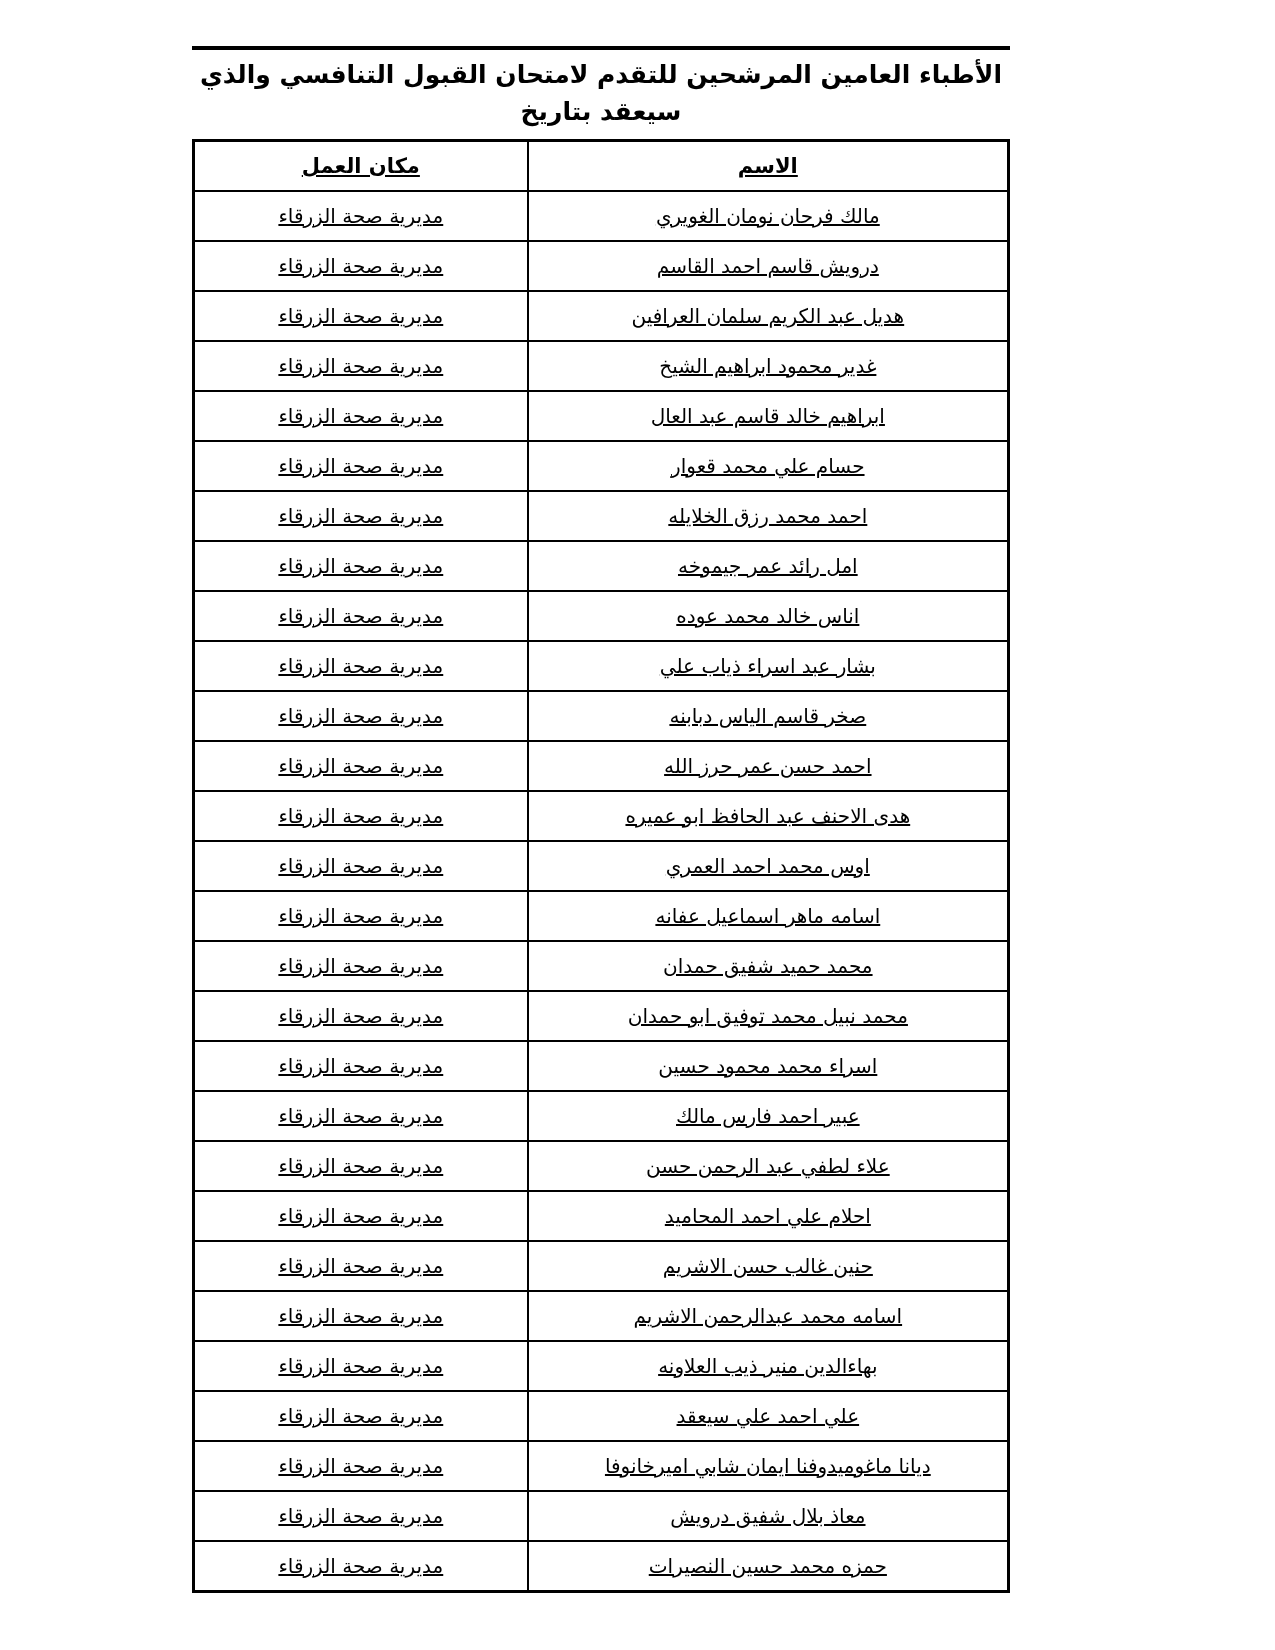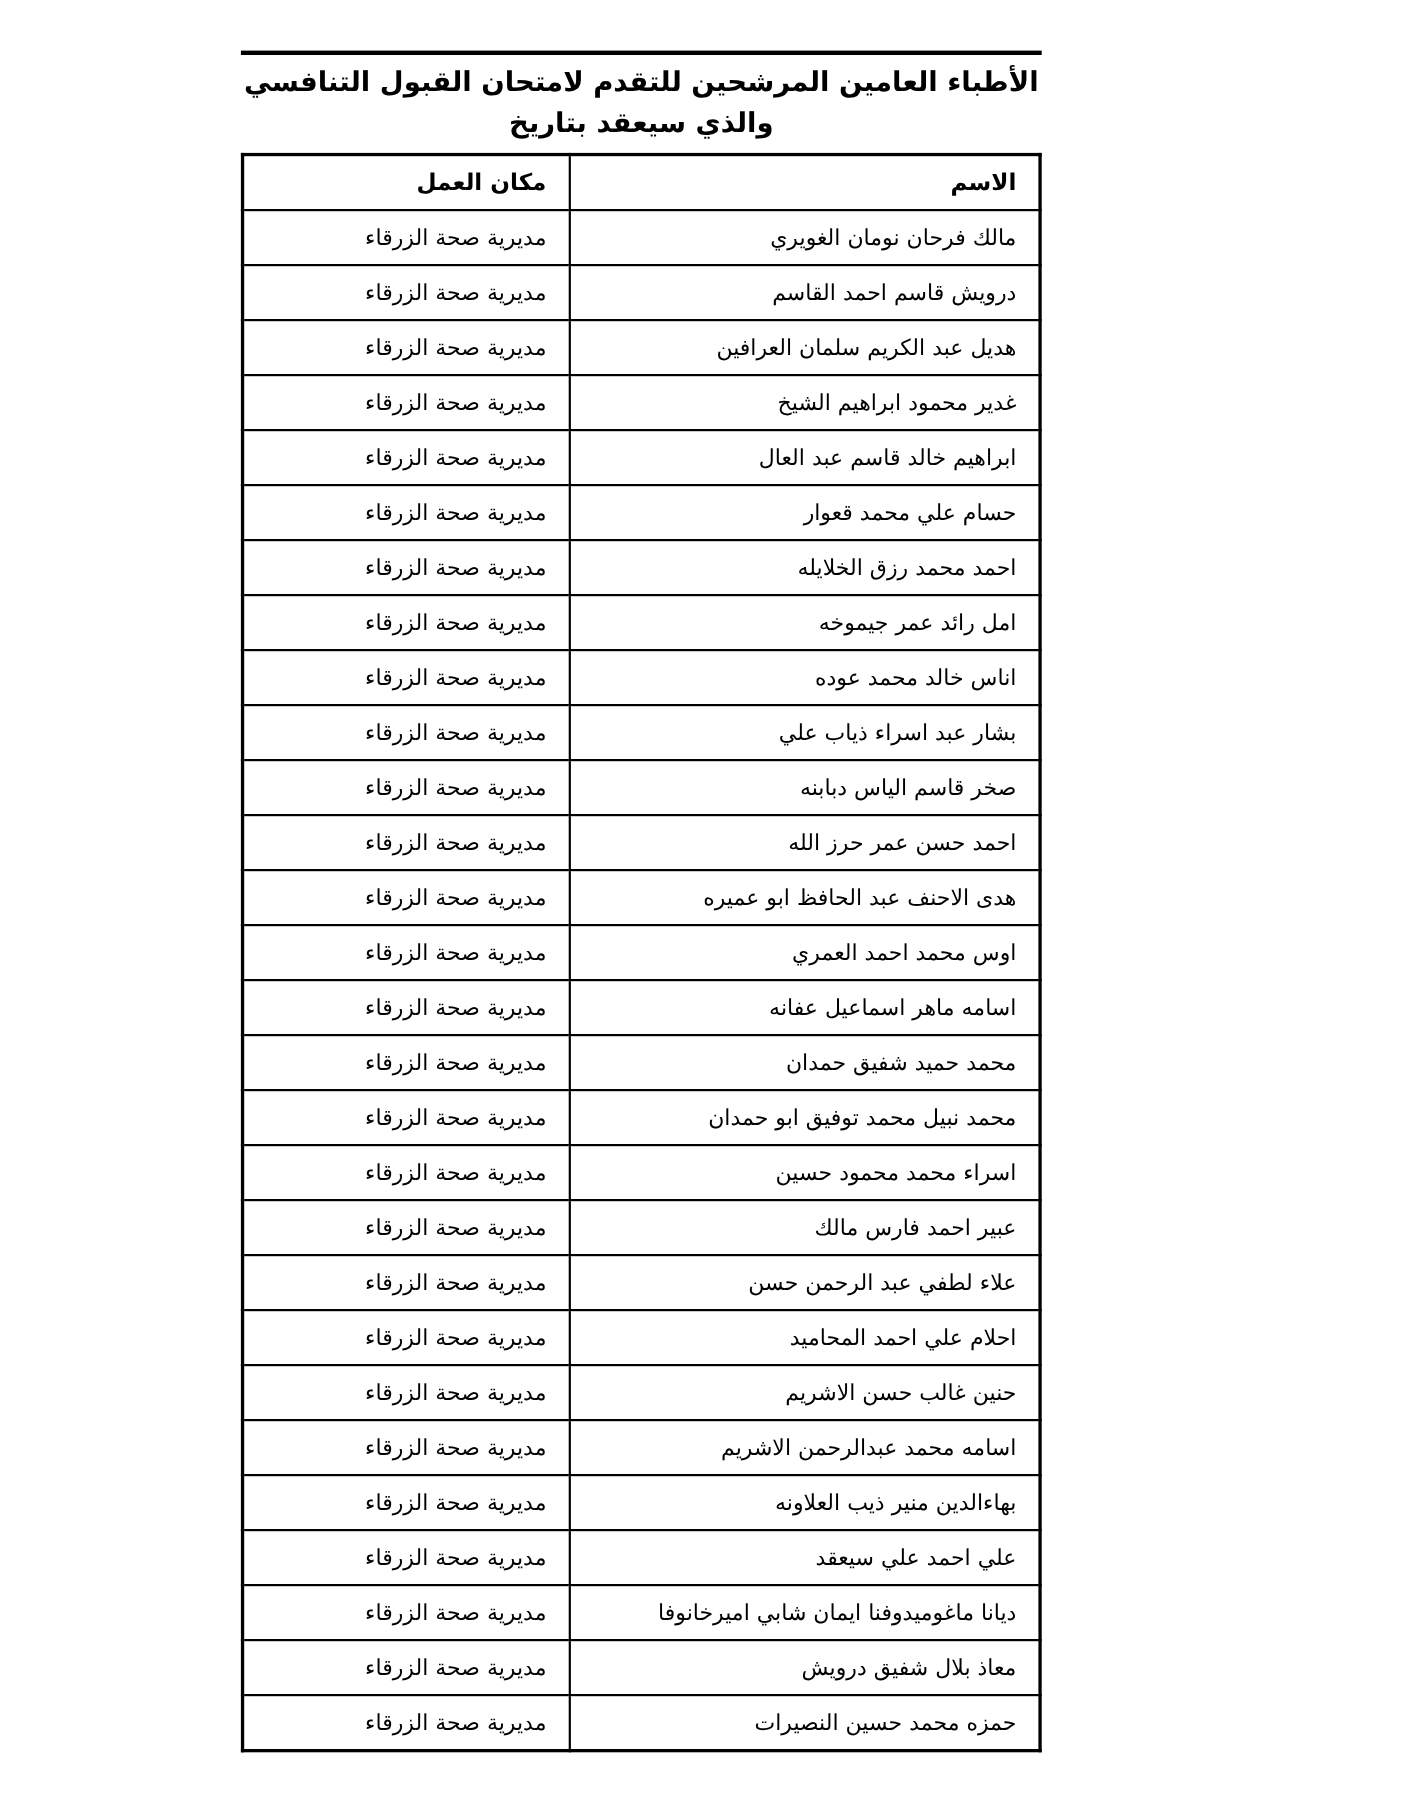--- a/index.html
+++ b/index.html
@@ -12,22 +12,22 @@
   .sheet {
     position: relative;
     width: 1275px;
     height: 1650px;
     background: #ffffff;
     overflow: hidden;
   }
   .content {
     position: absolute;
     top: 46px;
-    left: 219px;
-    width: 728px;
+    left: 192px;
+    width: 818px;
   }
   .top-rule {
     height: 0;
     border-top: 4px solid #000000;
   }
   .title-block {
     margin-top: 6px;
     font-weight: bold;
     font-size: 25px;
     line-height: 37px;
@@ -41,25 +41,26 @@
     border-collapse: collapse;
     table-layout: fixed;
     margin-top: 9px;
     border: 3px solid #000000;
   }
   table.roster th,
   table.roster td {
     border: 2px solid #000000;
     height: 48px;
     padding: 0 20px;
-    text-align: right;
+    text-align: center;
     vertical-align: middle;
     font-size: 20px;
     overflow: hidden;
     white-space: nowrap;
+    text-decoration: underline;
   }
   table.roster th {
     font-weight: bold;
     font-size: 21px;
   }
   .col-name { width: 59%; }
   .col-work { width: 41%; }
 </style>
 </head>
 <body>

